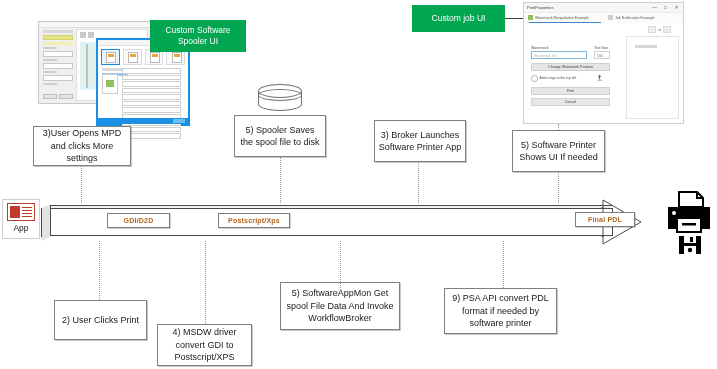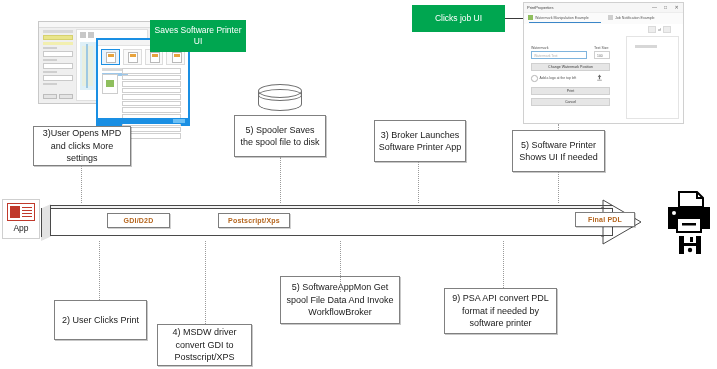--- a/index.html
+++ b/index.html
@@ -269,25 +269,25 @@
           <s></s>
         </div>
     </div>
     <div class="foot">
         <i></i>
       </div>
   </div>
 </div>
 
 <div class="greenbox" style="left:150px;top:20px;width:96px;height:32px;">
-  <span>Saves Software Printer UI</span>
+  <span>Custom Software Spooler UI</span>
 </div>
 
 <div class="greenbox" style="left:412px;top:5px;width:93px;height:27px;">
-  <span>Clicks job UI</span>
+  <span>Custom job UI</span>
 </div>
 <div class="leader" style="left:505px;top:18px;width:19px;"></div>
 
 <div class="pp">
   <div class="pp-title">
     <div class="t">PrintProperties</div>
     <div class="wbtn" style="right:26px;">
       <span>—</span>
       </div>
     <div class="wbtn" style="right:15px;">
@@ -362,21 +362,21 @@
 <div class="callout" style="left:157px;top:324px;width:95px;height:42px;">
   <span>4) MSDW driver convert GDI to Postscript/XPS</span>
 </div>
 <div class="dotline" style="left:205px;top:241px;height:83px;"></div>
 
 <div class="callout" style="left:234px;top:115px;width:92px;height:42px;">
   <span>5) Spooler Saves the spool file to disk</span>
 </div>
 <div class="dotline" style="left:280px;top:157px;height:46px;"></div>
 
-<div class="callout" style="left:280px;top:276px;width:120px;height:48px;">
+<div class="callout" style="left:280px;top:282px;width:120px;height:48px;">
   <span>5) SoftwareAppMon Get spool File Data And Invoke WorkflowBroker</span>
 </div>
 <div class="dotline" style="left:340px;top:241px;height:51px;"></div>
 
 <div class="callout" style="left:374px;top:120px;width:92px;height:42px;">
   <span>3) Broker Launches Software Printer App</span>
 </div>
 <div class="dotline" style="left:418px;top:162px;height:41px;"></div>
 
 <div class="callout" style="left:444px;top:288px;width:113px;height:46px;">

